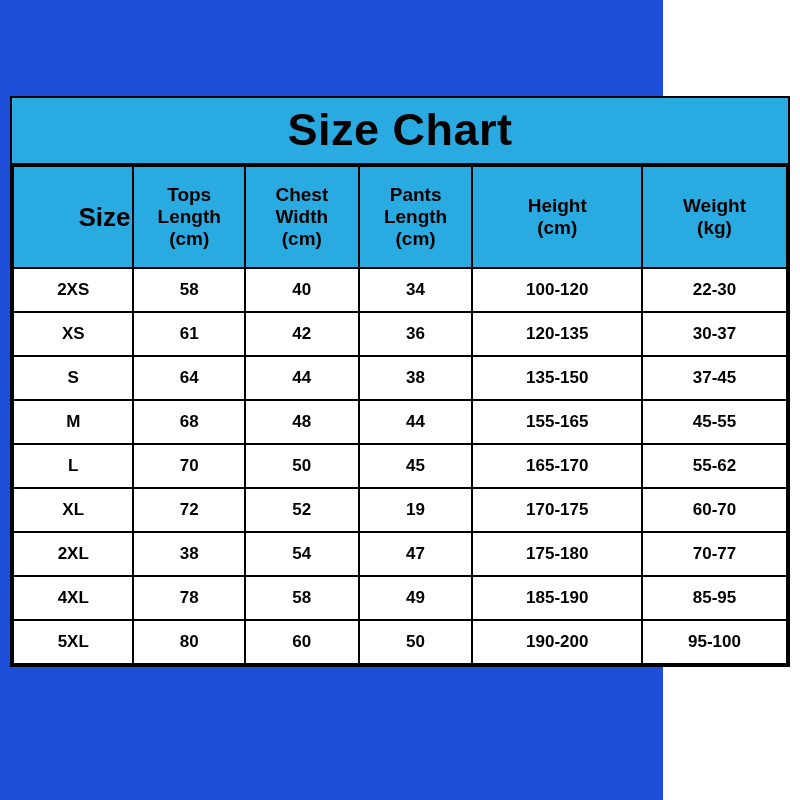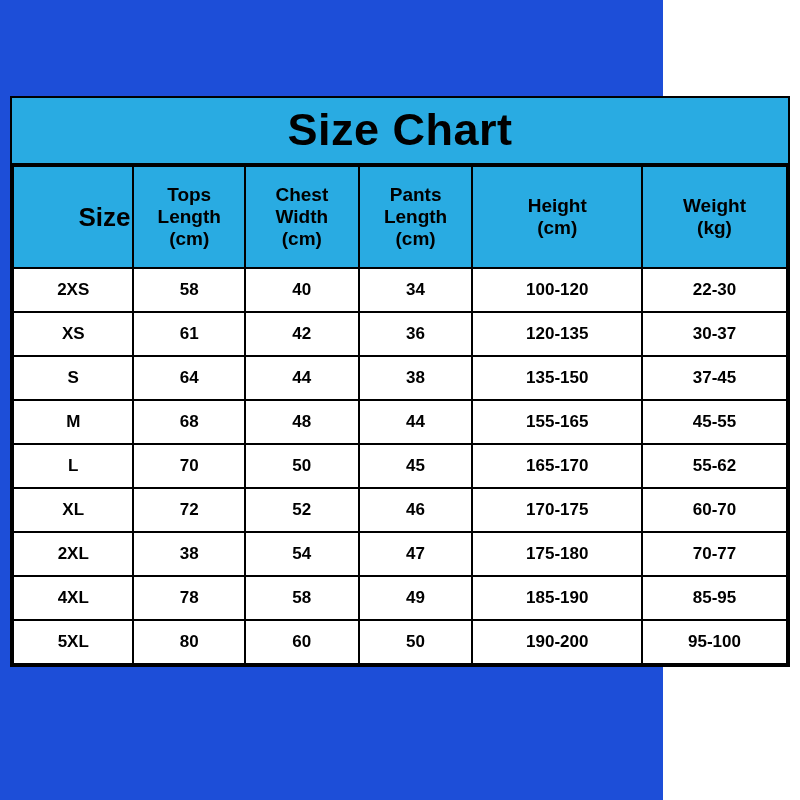--- a/index.html
+++ b/index.html
@@ -169,21 +169,21 @@
           <td>70</td>
           <td>50</td>
           <td>45</td>
           <td>165-170</td>
           <td>55-62</td>
         </tr>
         <tr>
           <td>XL</td>
           <td>72</td>
           <td>52</td>
-          <td>46</td>
+          <td>19</td>
           <td>170-175</td>
           <td>60-70</td>
         </tr>
         <tr>
           <td>2XL</td>
           <td>38</td>
           <td>54</td>
           <td>47</td>
           <td>175-180</td>
           <td>70-77</td>

